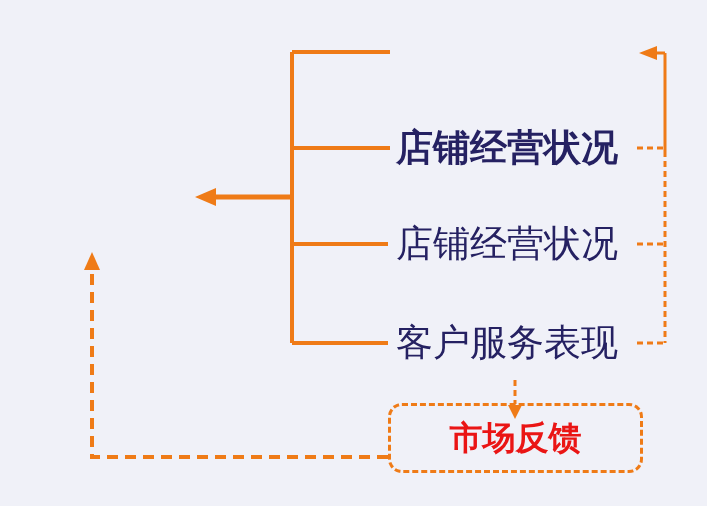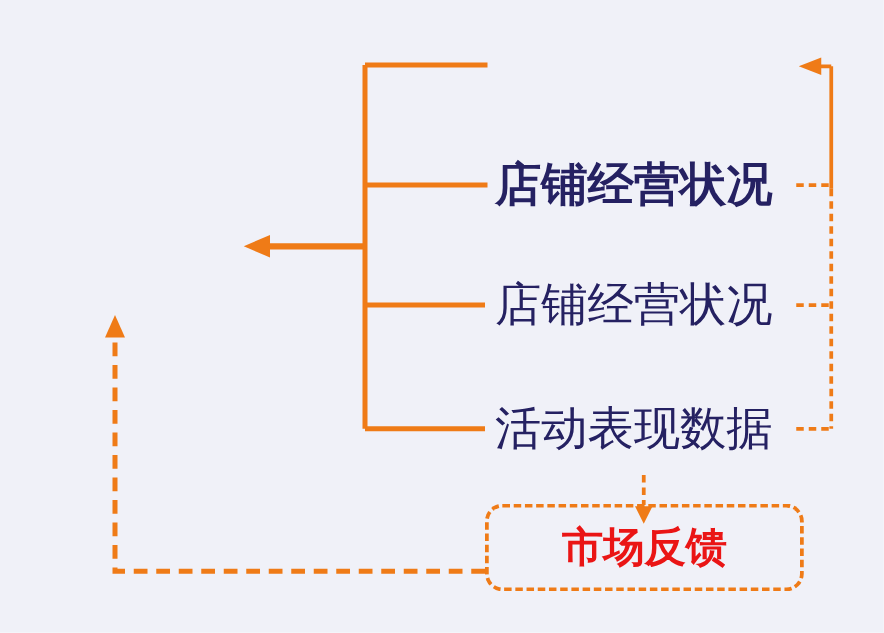--- a/index.html
+++ b/index.html
@@ -114,19 +114,19 @@
 
     <g>
       <path class="stroke w4 dash-big" d="M388,457 H92 V268"></path>
       <polygon class="head" points="92,252 84,270 100,270"></polygon>
     </g>
   </svg>
 
 
   <div class="branch b2 bold">店铺经营状况</div>
   <div class="branch b3">店铺经营状况</div>
-  <div class="branch b4">活动表现数据</div>
+  <div class="branch b4">客户服务表现</div>
 
   <div class="feedback-box">
     <span class="label">市场反馈</span>
   </div>
 
 </div>
 
 </body></html>

